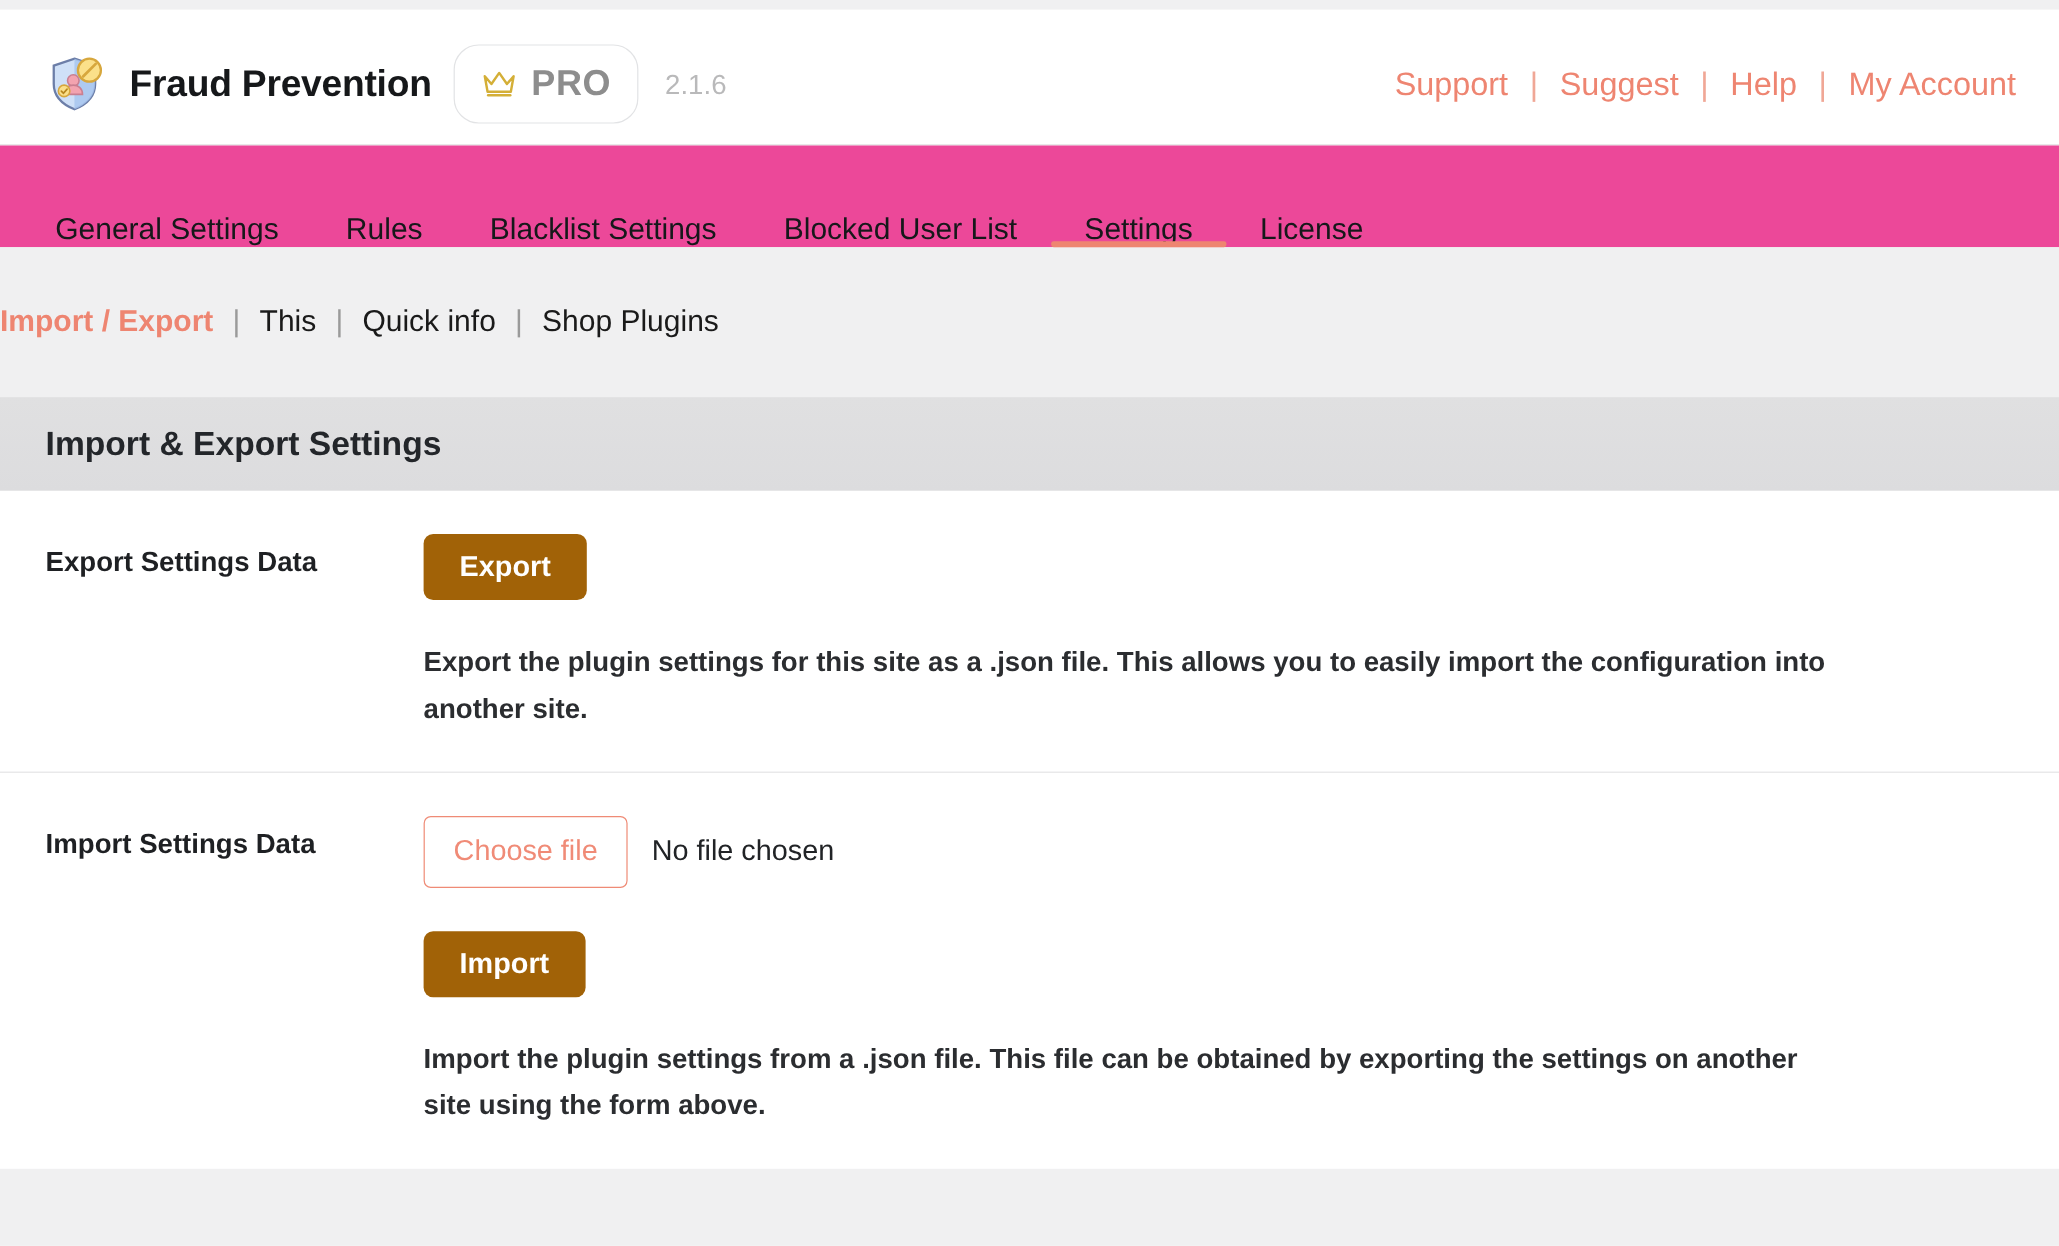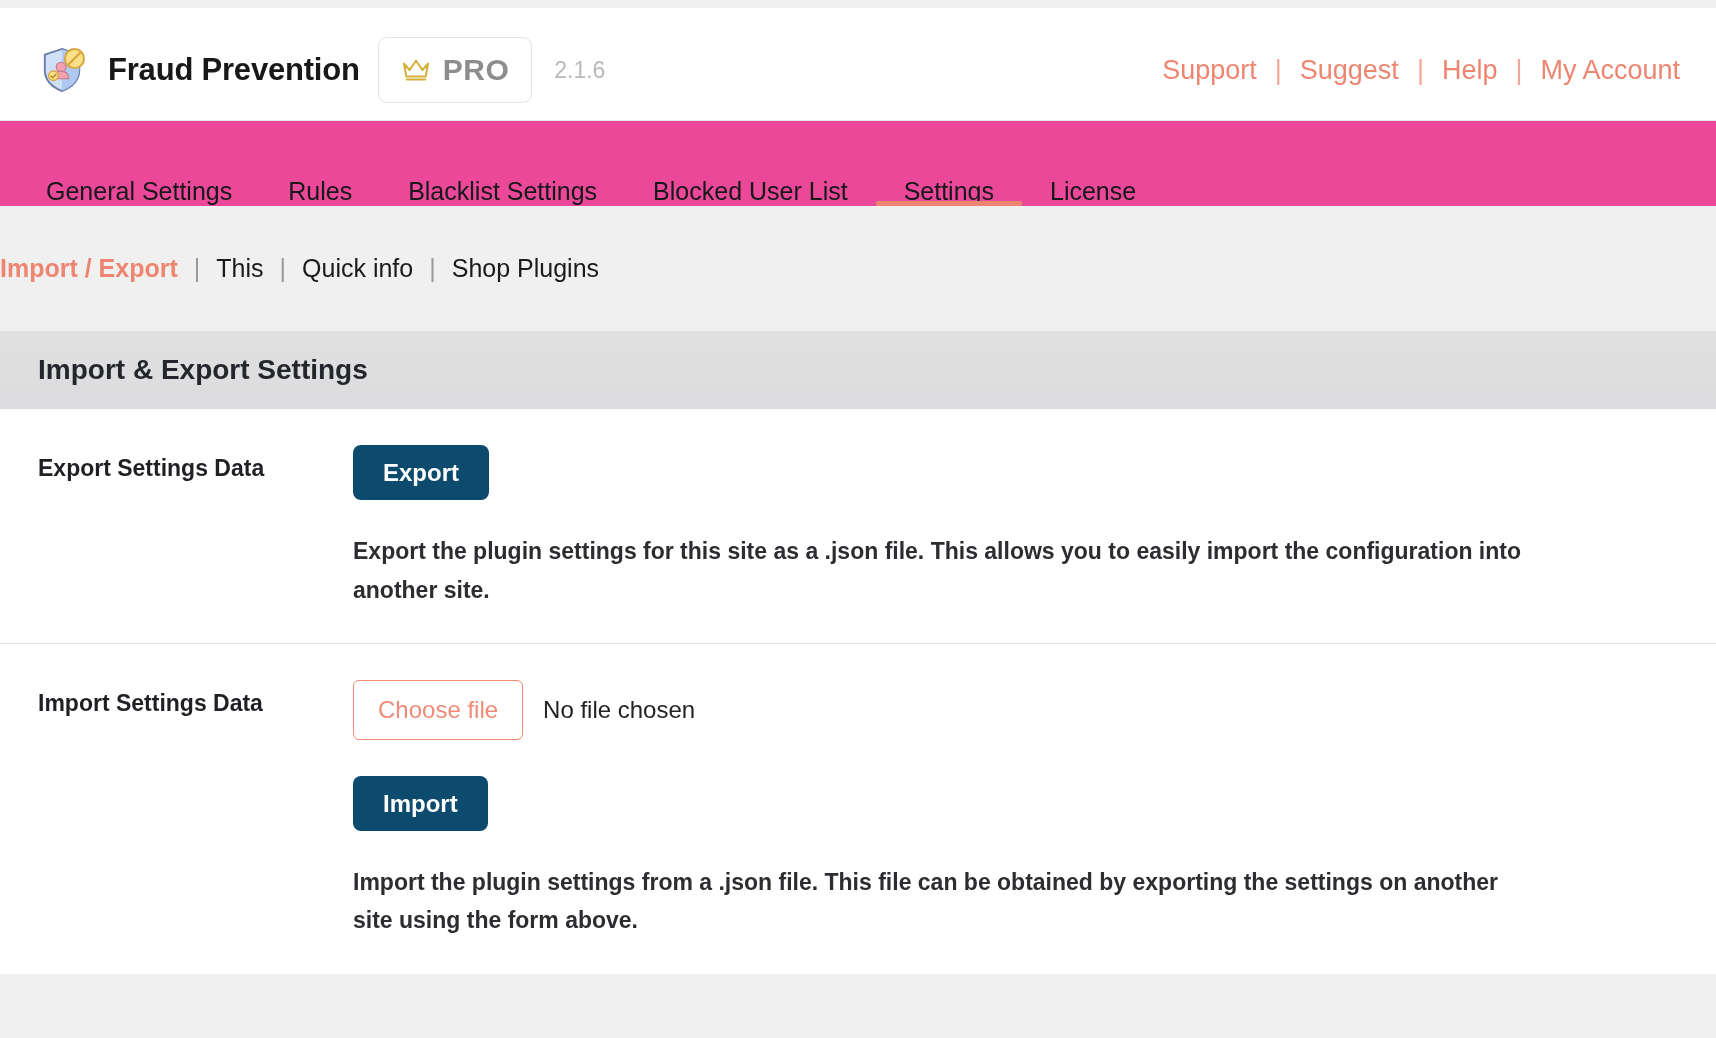--- a/index.html
+++ b/index.html
@@ -53,21 +53,21 @@
     font-size: 31px;
     font-weight: 700;
     color: #16181a;
     letter-spacing: -0.2px;
     white-space: nowrap;
   }
 
   .pro-badge {
     margin-left: 18px;
     border: 1px solid #e2e3e5;
-    border-radius: 9px;
+    border-radius: 21px;
     height: 66px;
     min-width: 152px;
     display: flex;
     align-items: center;
     justify-content: center;
     gap: 12px;
     padding: 0 22px;
     background: #fff;
   }
 
@@ -201,21 +201,21 @@
     padding-top: 10px;
   }
 
   .row-body {
     flex: 1;
     min-width: 0;
   }
 
   .btn-solid {
     display: inline-block;
-    background: #0c4a6e;
+    background: #a16207;
     color: #ffffff;
     border: none;
     border-radius: 8px;
     font-size: 24px;
     font-weight: 600;
     font-family: inherit;
     padding: 15px 30px;
     cursor: pointer;
     line-height: 1.05;
   }

